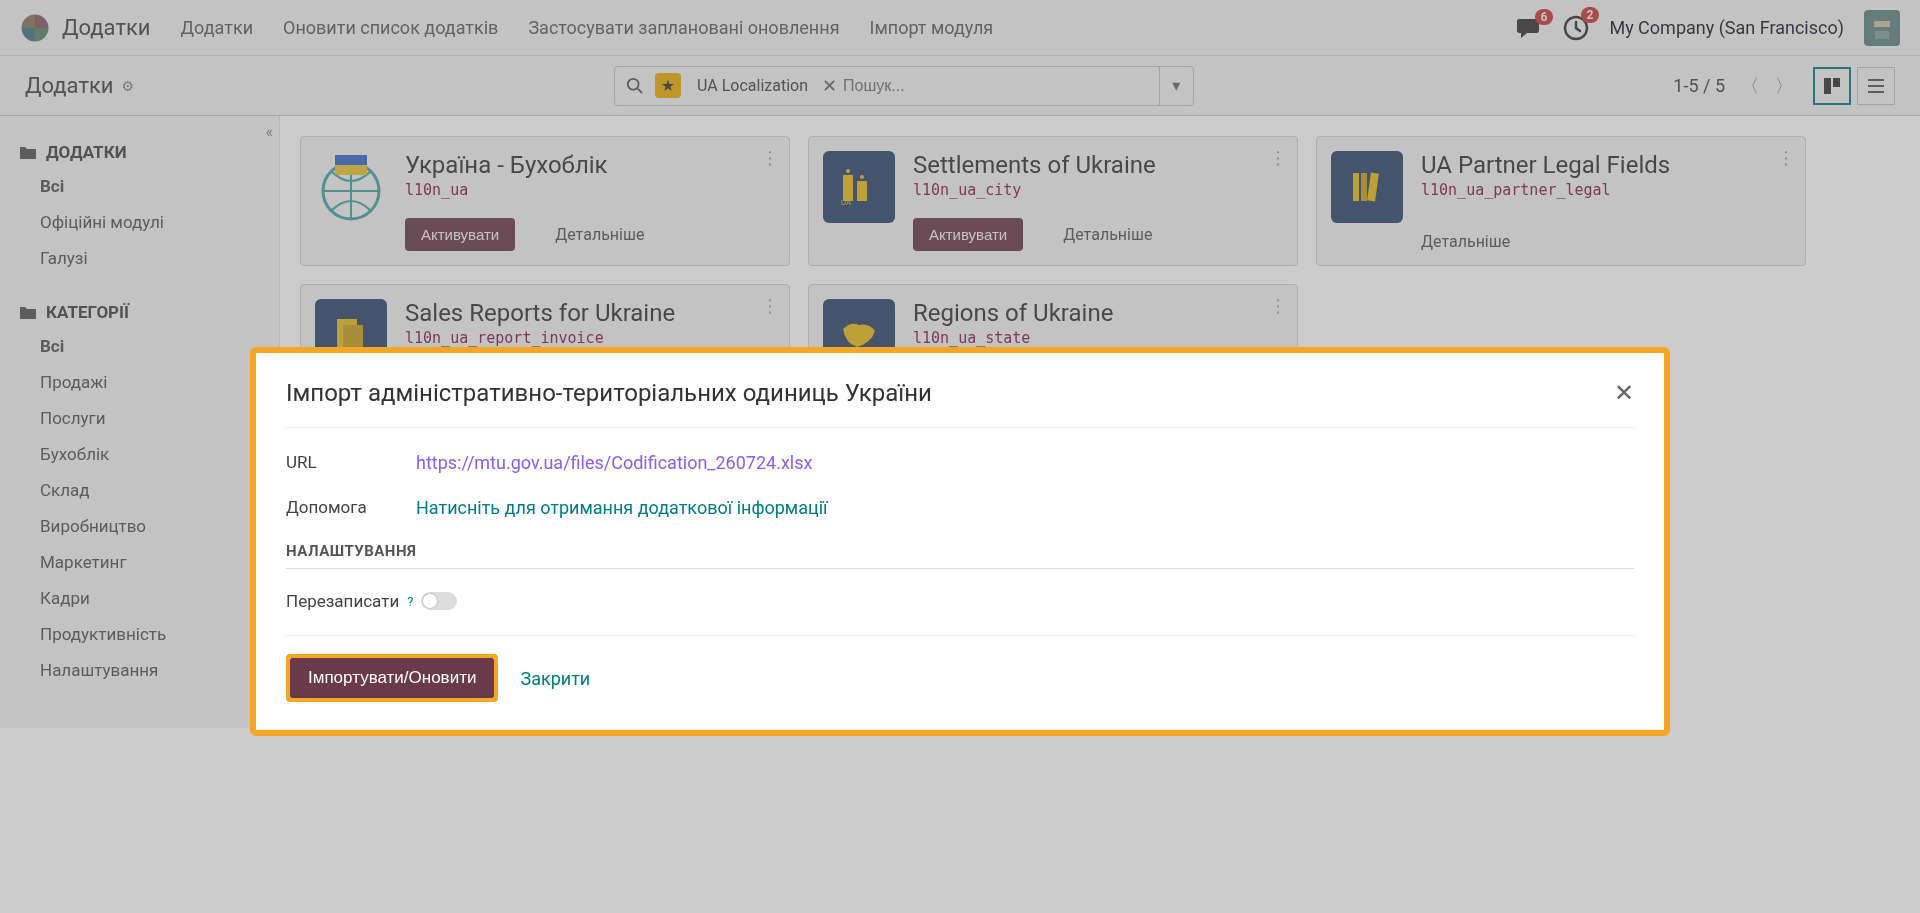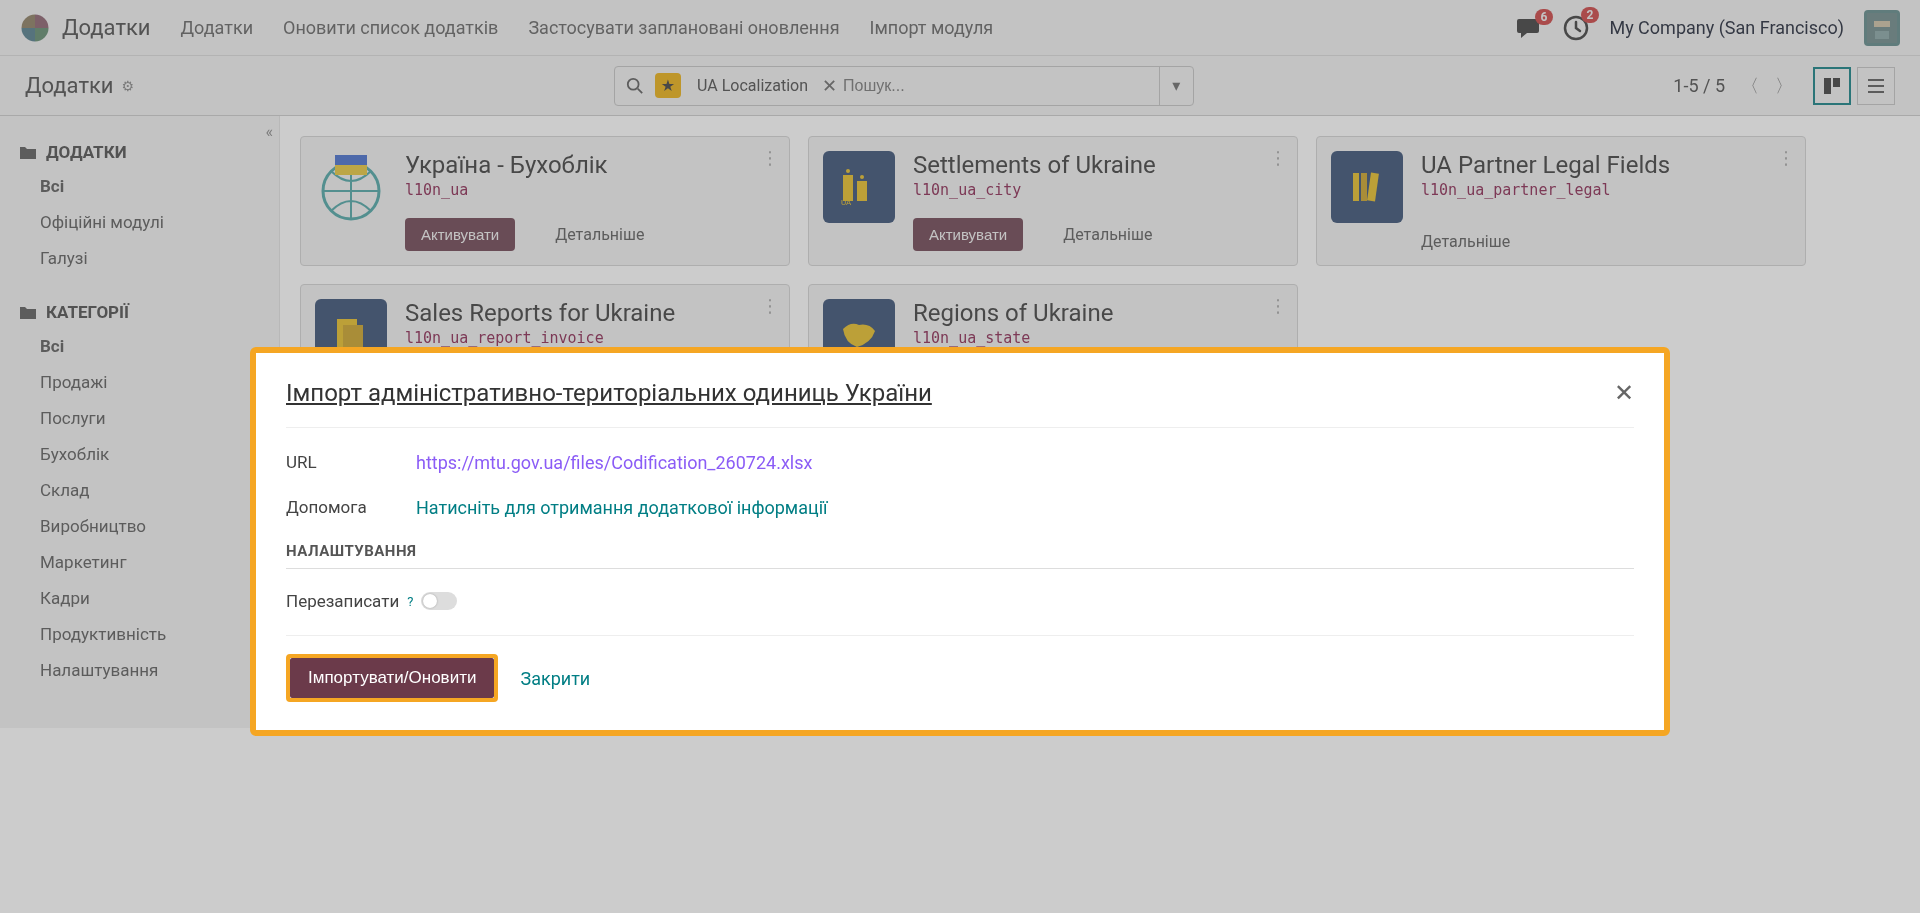--- a/index.html
+++ b/index.html
@@ -55,21 +55,21 @@
 .card-actions { margin-top:auto; display:flex; align-items:center; gap: 40px; }
 .btn-activate { background:#6b3a4a; color:#fff; border:none; padding: 8px 16px; border-radius:4px; font-size:15px; cursor:pointer; }
 .btn-details { color:#555; font-size:16px; cursor:pointer; }
 .card-menu { position:absolute; right:10px; top:10px; color:#aaa; font-size:18px; cursor:pointer; }
 
 
 .overlay { position: absolute; inset: 0; background: rgba(120,120,120,0.35); display:flex; align-items:center; justify-content:center; pointer-events:none; }
 .modal-wrap { border: 6px solid #f5a623; border-radius: 6px; background:#fff; width: 1420px; pointer-events:auto; margin-top: 170px; }
 .modal { padding: 26px 30px 0 30px; }
 .modal-header { display:flex; justify-content:space-between; align-items:center; padding-bottom: 20px; border-bottom:1px solid #eee; }
-.modal-title { font-size: 24px; color:#333;text-decoration:underline; }
+.modal-title { font-size: 24px; color:#333; }
 .modal-close { font-size: 24px; color:#666; cursor:pointer; }
 .modal-body { padding: 24px 0; }
 .form-row { display:flex; margin-bottom: 24px; }
 .form-label { width: 130px; font-size: 17px; color:#444; }
 .form-value { font-size: 18px; color:#8b5cf6; }
 .form-link { color: #017e84; font-size: 18px; cursor:pointer; }
 .section-title { font-size: 15px; font-weight:700; color:#555; letter-spacing: 0.5px; margin: 12px 0 8px 0; }
 .section-hr { border:none; border-top:1px solid #ddd; margin-bottom: 22px; }
 .toggle-row { display:flex; align-items:center; gap:8px; font-size:17px; color:#444; }
 .help-q { color:#017e84; font-size:13px; vertical-align: super; }

